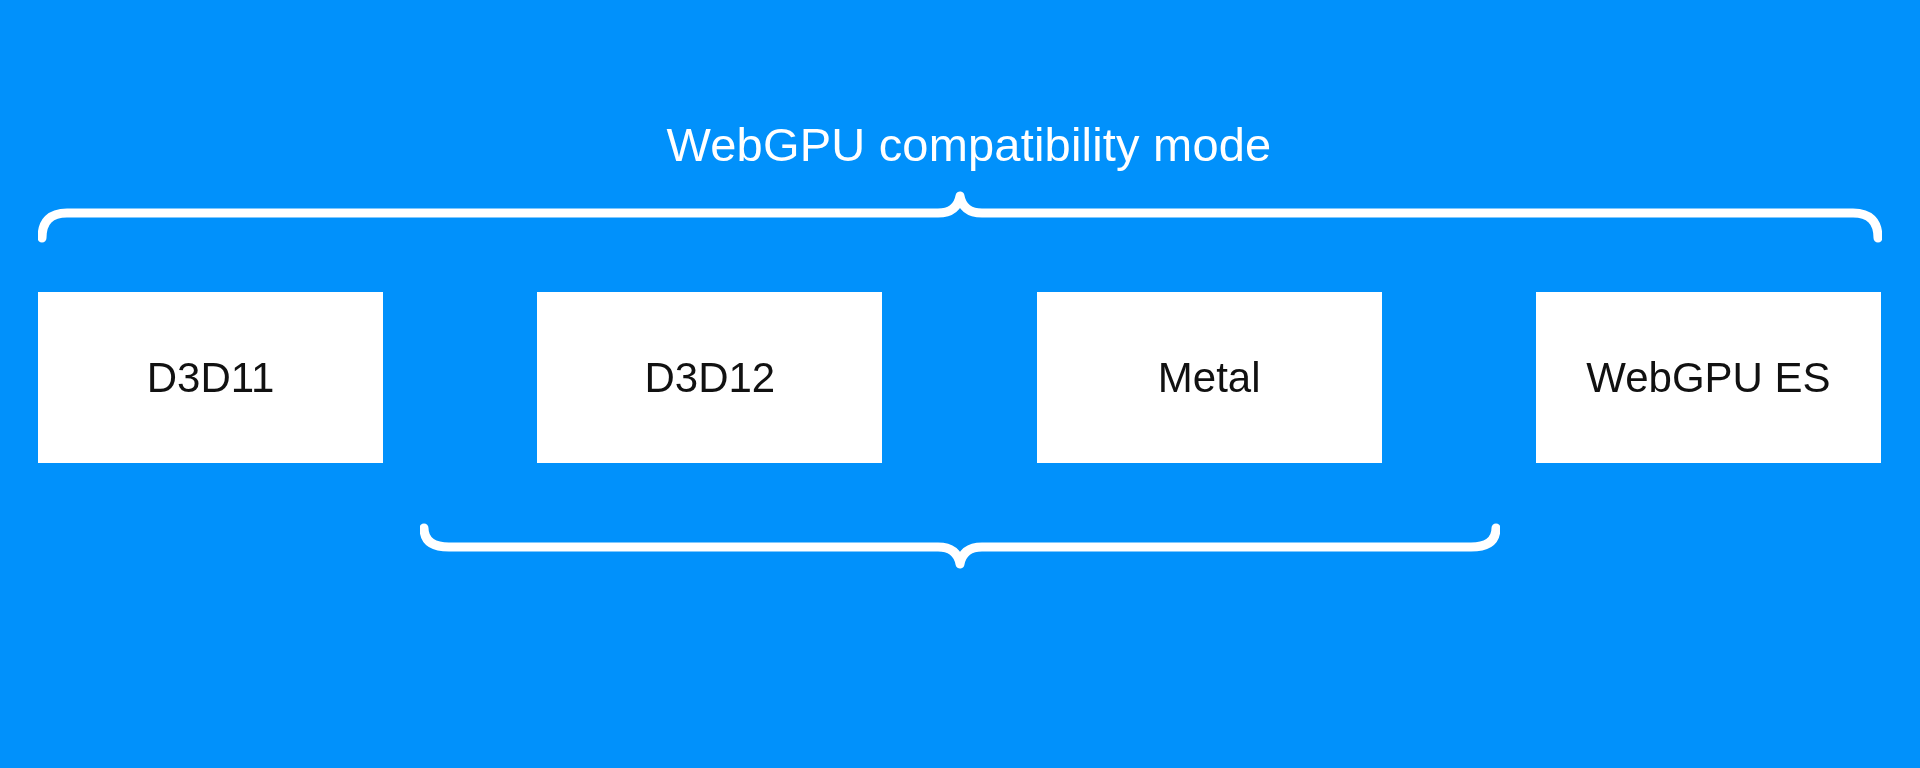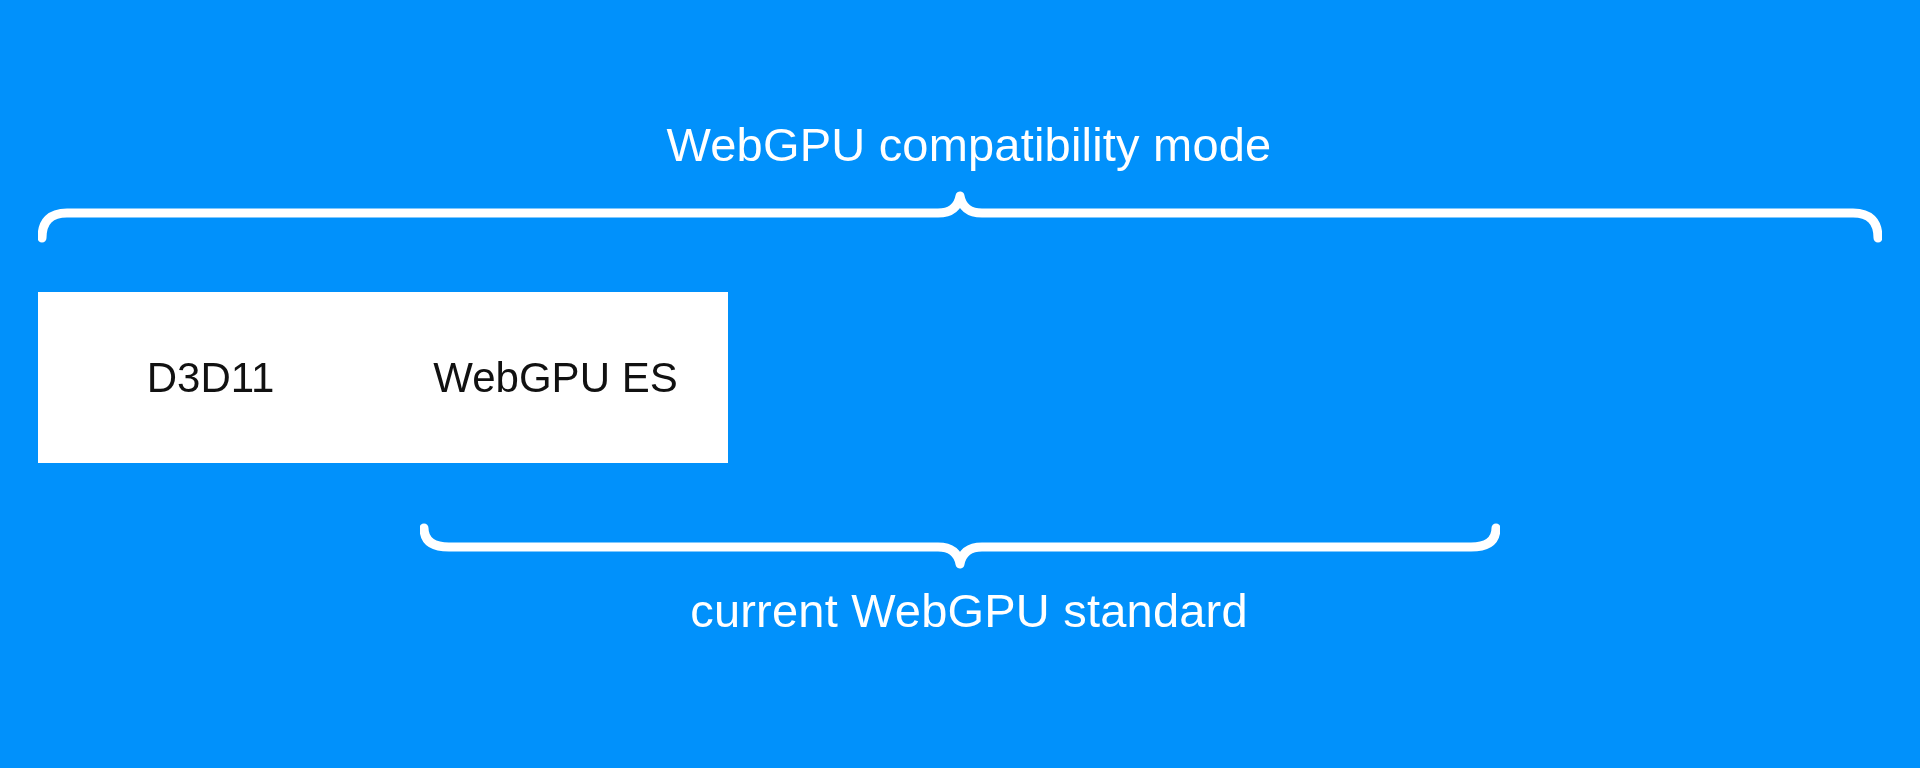--- a/index.html
+++ b/index.html
@@ -42,20 +42,21 @@
     stroke-linecap:round;
     stroke-linejoin:round;
   }
   .brace-top{left:38px;top:186px;}
   .brace-bottom{left:420px;top:519px;}
   .box-row{
     position:absolute;
     left:38px;top:292px;
     width:1843px;height:171px;
     display:flex;
+    justify-content:space-between;
   }
   .backend-box{
     width:345px;height:171px;
     background:var(--box-bg);
     display:flex;
     align-items:center;
     justify-content:center;
   }
   .backend-box span{
     color:var(--box-text);
@@ -73,23 +74,28 @@
 
   <svg class="brace brace-top" width="1844" height="60" viewBox="0 0 1844 60" aria-hidden="true">
     <path d="M 4 52 Q 4 27 29 27 L 900 27 Q 919 27 922 10 Q 925 27 944 27 L 1815 27 Q 1840 27 1840 52"></path>
   </svg>
 
   <div class="box-row">
     <div class="backend-box">
       <span>D3D11</span>
     </div>
     <div class="backend-box">
+      <span>D3D12</span>
+    </div>
+    <div class="backend-box">
+      <span>Metal</span>
+    </div>
+    <div class="backend-box">
       <span>WebGPU ES</span>
     </div>
   </div>
 
   <svg class="brace brace-bottom" width="1080" height="64" viewBox="0 0 1080 64" aria-hidden="true">
     <path d="M 4 9 Q 4 28 29 28 L 518 28 Q 537 28 540 45 Q 543 28 562 28 L 1051 28 Q 1076 28 1076 9"></path>
   </svg>
 
-  <div class="center-label bottom-label">current WebGPU standard</div>
 
 </div>
 
 </body></html>

